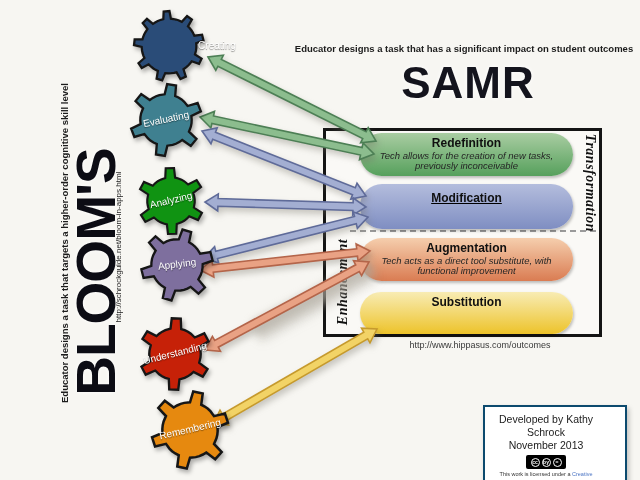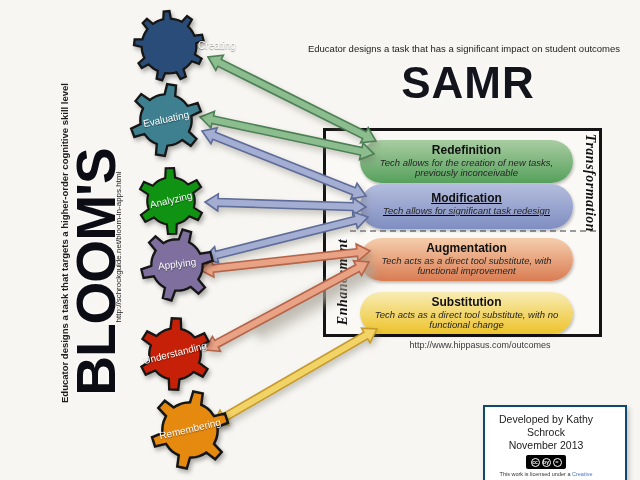--- a/index.html
+++ b/index.html
@@ -16,21 +16,21 @@
     text-shadow:0 0 4px rgba(255,255,255,.9);}
   .blooms-url{left:118px;top:247px;font-size:8px;color:#222;
     transform:translate(-50%,-50%) rotate(-90deg);}
 
   
   .gear{position:absolute;filter:drop-shadow(2px 3px 2px rgba(0,0,0,.30));}
   .gear-label{position:absolute;color:#ffffff;font-size:10px;
     text-shadow:0 1px 1px rgba(0,0,0,.45);}
 
   
-  .samr-caption{left:464px;top:43px;font-size:9.5px;font-weight:normal;color:#1c1c1c;
+  .samr-caption{left:464px;top:43px;font-size:9.5px;font-weight:bold;color:#1c1c1c;
     transform:translate(-50%,0);}
   .samr-title{left:468px;top:83px;font-size:44px;font-weight:bold;color:#14141d;
     transform:translate(-50%,-50%);letter-spacing:1px;text-shadow:0 0 5px #ffffff;text-align:center;}
 
   
   .samr-box{left:323px;top:128px;width:279px;height:209px;border:3px solid #141414;
     box-sizing:border-box;background:rgba(255,255,255,.35);}
   .pill{position:absolute;width:213px;border-radius:22px;text-align:center;
     box-shadow:1px 2px 3px rgba(0,0,0,.25);box-sizing:border-box;padding:4px 8px 0 8px;}
   .pill-title{font-size:12px;font-weight:bold;color:#101010;line-height:1.15;}
@@ -69,35 +69,33 @@
   <div class="abs blooms-url nowrap">http://schrockguide.net/bloom-in-apps.html</div>
 
   <div class="abs samr-caption nowrap">Educator designs a task that has a significant impact on student outcomes</div>
   <div class="abs samr-title nowrap">SAMR</div>
 
   <div class="abs samr-box"></div>
   <div class="abs dashed-divider"></div>
   <div class="abs side-label transformation nowrap">Transformation</div>
   <div class="abs side-label enhancement nowrap">Enhancement</div>
 
-  <div class="pill" style="left: 360px; top: 140px; height: 43px; background: linear-gradient(rgb(169, 205, 162), rgb(86, 160, 92));">
+  <div class="pill" style="left: 360px; top: 133px; height: 43px; background: linear-gradient(rgb(169, 205, 162), rgb(86, 160, 92));">
     <div class="pill-title">Redefinition</div>
     <div class="pill-desc">Tech allows for the creation of new tasks, previously inconceivable</div>
   </div>
   <div class="pill" style="left: 360px; top: 184px; height: 45px; padding-top: 8px; background: linear-gradient(rgb(180, 189, 221), rgb(127, 142, 194)); text-decoration: underline;">
     <div class="pill-title">Modification</div>
-    <div class="pill-desc">Tech allows for significant task redesign</div>
   </div>
   <div class="pill" style="left: 360px; top: 238px; height: 43px; background: linear-gradient(rgb(245, 206, 173), rgb(218, 124, 82));">
     <div class="pill-title">Augmentation</div>
     <div class="pill-desc">Tech acts as a direct tool substitute, with functional improvement</div>
   </div>
   <div class="pill" style="left: 360px; top: 292px; height: 42px; background: linear-gradient(rgb(248, 236, 180), rgb(237, 195, 42));">
     <div class="pill-title">Substitution</div>
-    <div class="pill-desc">Tech acts as a direct tool substitute, with no functional change</div>
   </div>
 
   <div class="abs samr-url nowrap">http://www.hippasus.com/outcomes</div>
 
   <svg class="arrows" width="640" height="480" viewBox="0 0 640 480">
     <defs>
       <filter id="soft" x="-40%" y="-40%" width="180%" height="180%">
         <feGaussianBlur stdDeviation="4"></feGaussianBlur>
       </filter>
     </defs>

